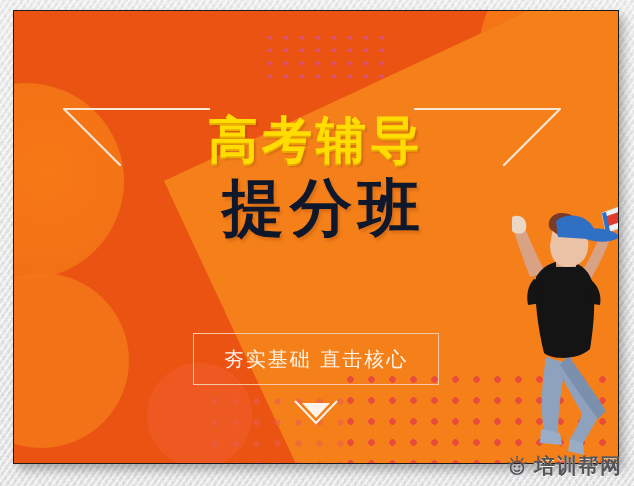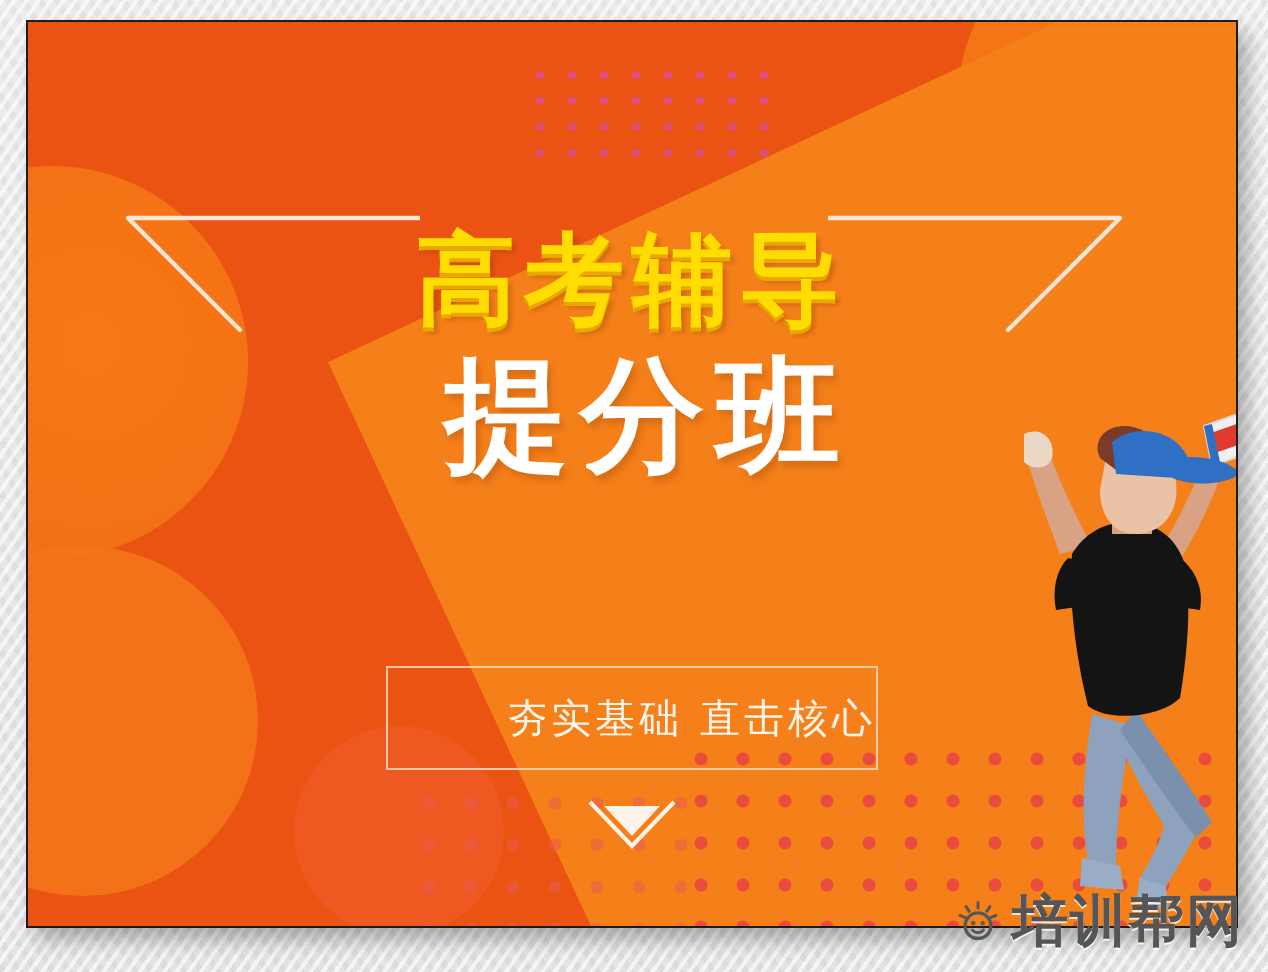--- a/index.html
+++ b/index.html
@@ -85,30 +85,30 @@
   .headline-wrap{position:absolute;left:0;right:0;top:104px;text-align:center;}
   .title-main{
     font-family:"DejaVu Sans","Liberation Sans",sans-serif;
     font-size:50px;font-weight:bold;color:#ffdd00;
     letter-spacing:4px;line-height:1;
     text-shadow:0 2px 0 #e8a800, 2px 3px 2px rgba(120,40,0,.25);
     margin:0;
   }
   .title-sub{
     font-family:"DejaVu Sans","Liberation Sans",sans-serif;
-    font-size:62px;font-weight:bold;color:#ffffff;
+    font-size:62px;font-weight:bold;color:#0f172a;
     letter-spacing:6px;line-height:1;margin:12px 0 0 16px;
     text-shadow:2px 3px 3px rgba(120,40,0,.22);
   }
   
   .slogan-box{
     position:absolute;left:50%;transform:translateX(-50%);
     top:322px;width:244px;height:50px;
     border:1.5px solid #f6c9a6;
-    display:flex;align-items:center;justify-content:flex-end;
+    display:flex;align-items:center;justify-content:center;
   }
   .slogan-text{
     font-family:"DejaVu Sans","Liberation Sans",sans-serif;
     font-size:20px;color:#fdf4ec;letter-spacing:2px;font-weight:normal;
   }
   
   .chevron{
     position:absolute;left:50%;transform:translateX(-50%);top:388px;
   }
 
@@ -118,21 +118,21 @@
 
   
   .watermark{
     position:absolute;right:6px;bottom:4px;
     display:flex;align-items:center;gap:6px;
     padding:2px 6px 2px 4px;
   }
   .wm-icon{width:22px;height:22px;display:block;}
   .wm-text{
     font-family:"DejaVu Sans","Liberation Sans",sans-serif;
-    font-size:28px;font-weight:bold;color:#555558;
+    font-size:21px;font-weight:bold;color:#555558;
     letter-spacing:1px;
     text-shadow:0 1px 0 rgba(255,255,255,.8);
   }
 </style>
 </head>
 <body>
 
 <div id="page">
 
   <div id="poster-frame">

